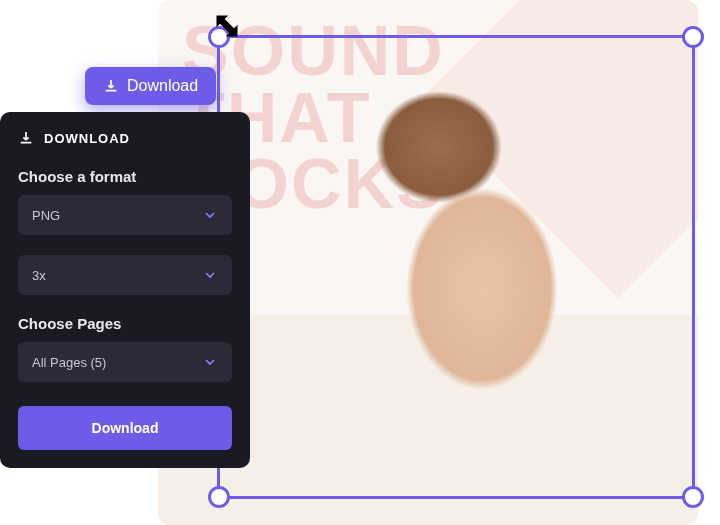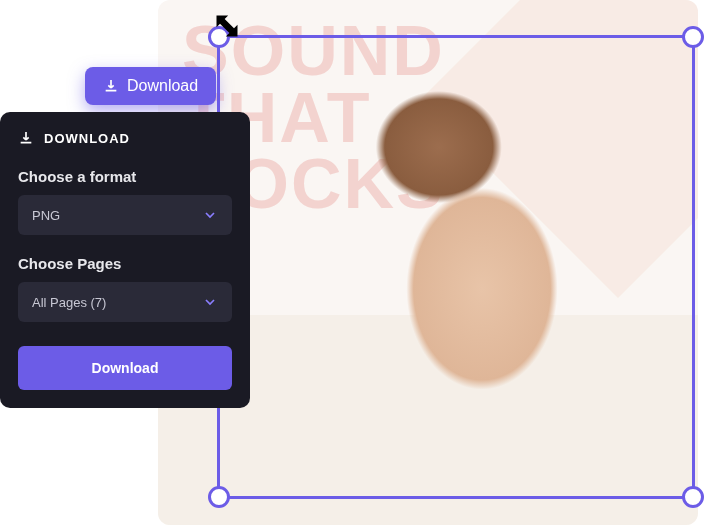--- a/index.html
+++ b/index.html
@@ -215,28 +215,34 @@
     <div class="field-label">Choose a format</div>
     <div class="select">
       <span>PNG</span>
       <svg class="icon-svg chevron" viewBox="0 0 24 24" fill="none" stroke="currentColor" stroke-width="2.5">
         <path d="M6 9l6 6 6-6"></path>
       </svg>
     </div>
   </div>
 
   <div class="field-group">
-  </div>
-
-  <div class="field-group">
-    <div class="field-label">Choose Pages</div>
     <div class="select">
-      <span>All Pages (7)</span>
+      <span>3x</span>
       <svg class="icon-svg chevron" viewBox="0 0 24 24" fill="none" stroke="currentColor" stroke-width="2.5">
         <path d="M6 9l6 6 6-6"></path>
       </svg>
     </div>
   </div>
 
+  <div class="field-group">
+    <div class="field-label">Choose Pages</div>
+    <div class="select">
+      <span>All Pages (5)</span>
+      <svg class="icon-svg chevron" viewBox="0 0 24 24" fill="none" stroke="currentColor" stroke-width="2.5">
+        <path d="M6 9l6 6 6-6"></path>
+      </svg>
+    </div>
+  </div>
+
   <button class="download-action">
     <span>Download</span>
   </button>
 </div>
 
 </body></html>

